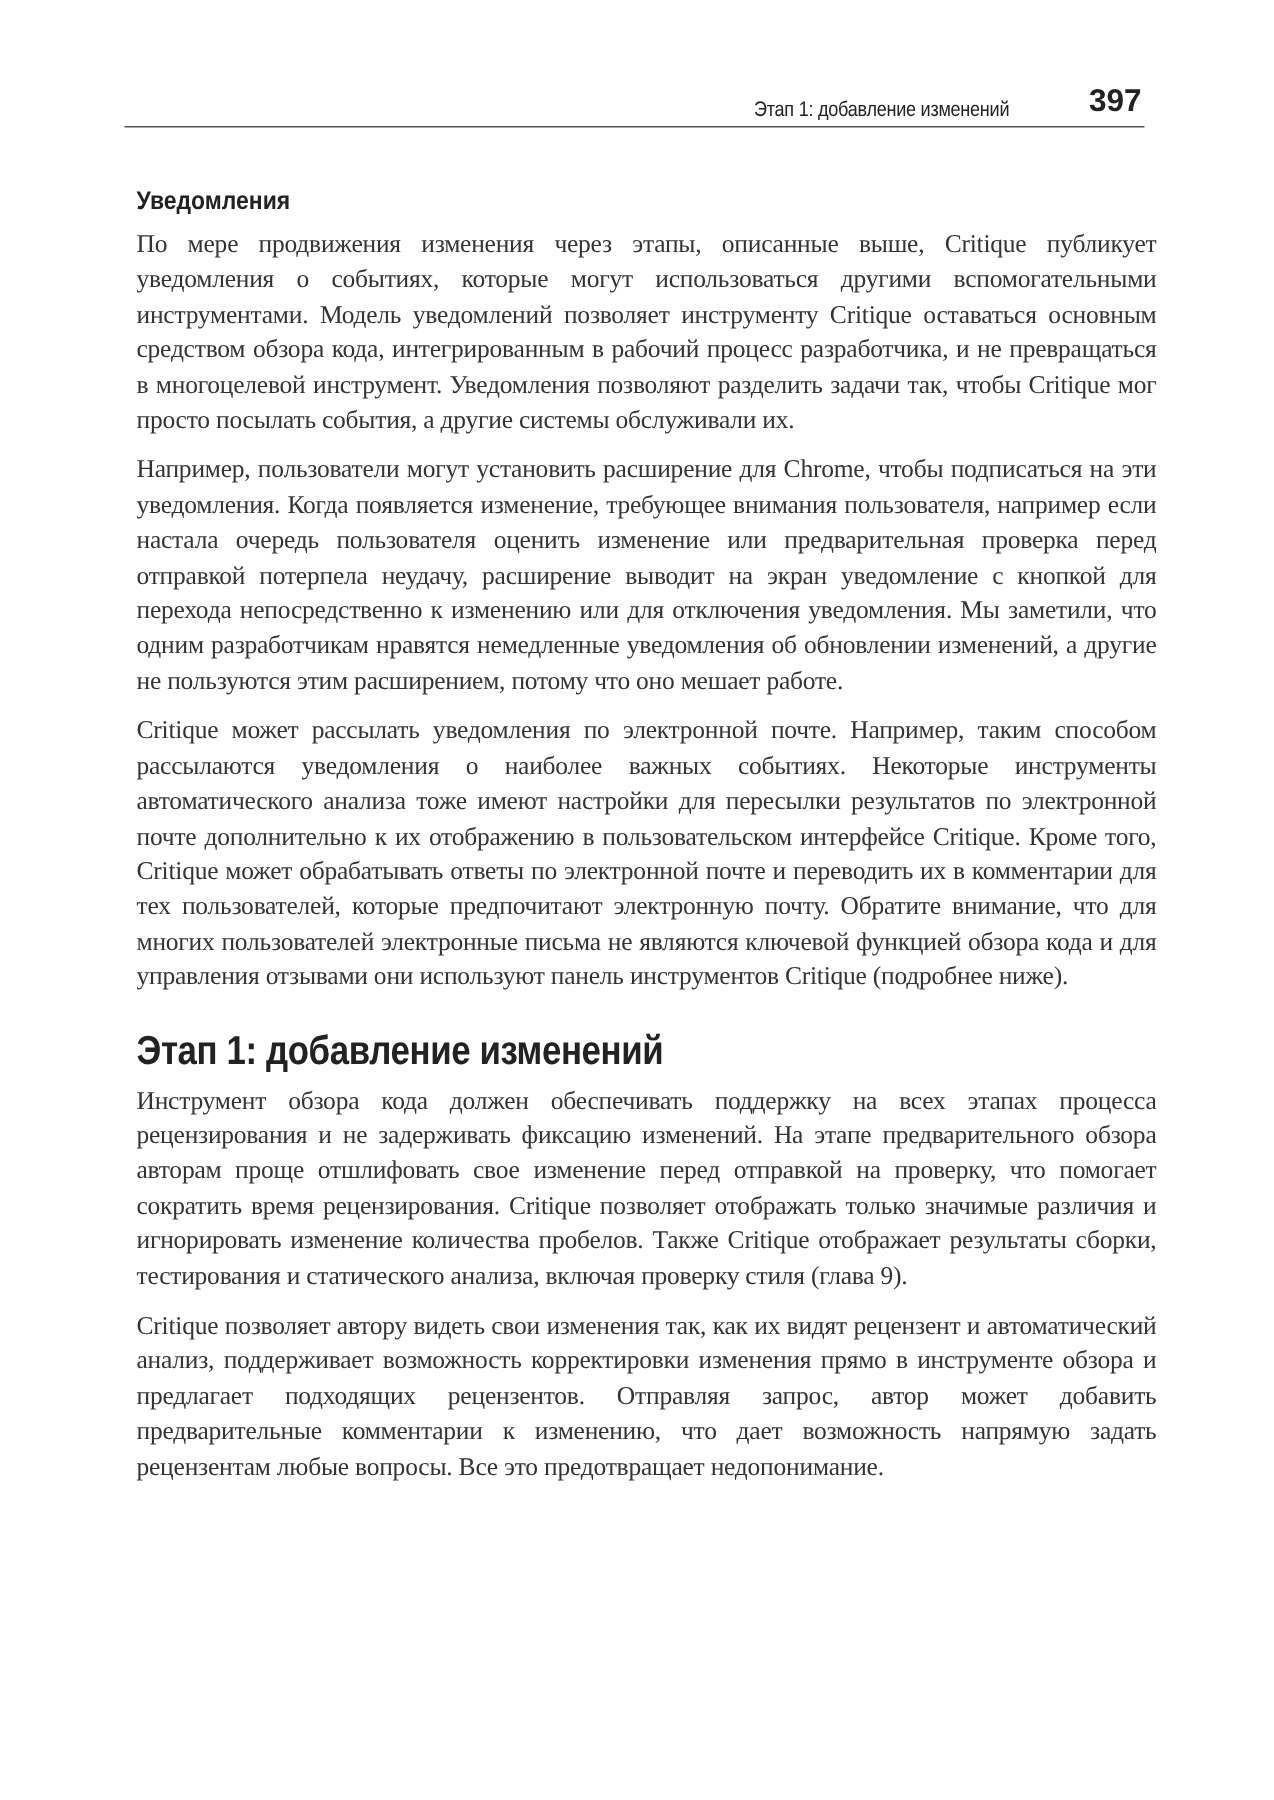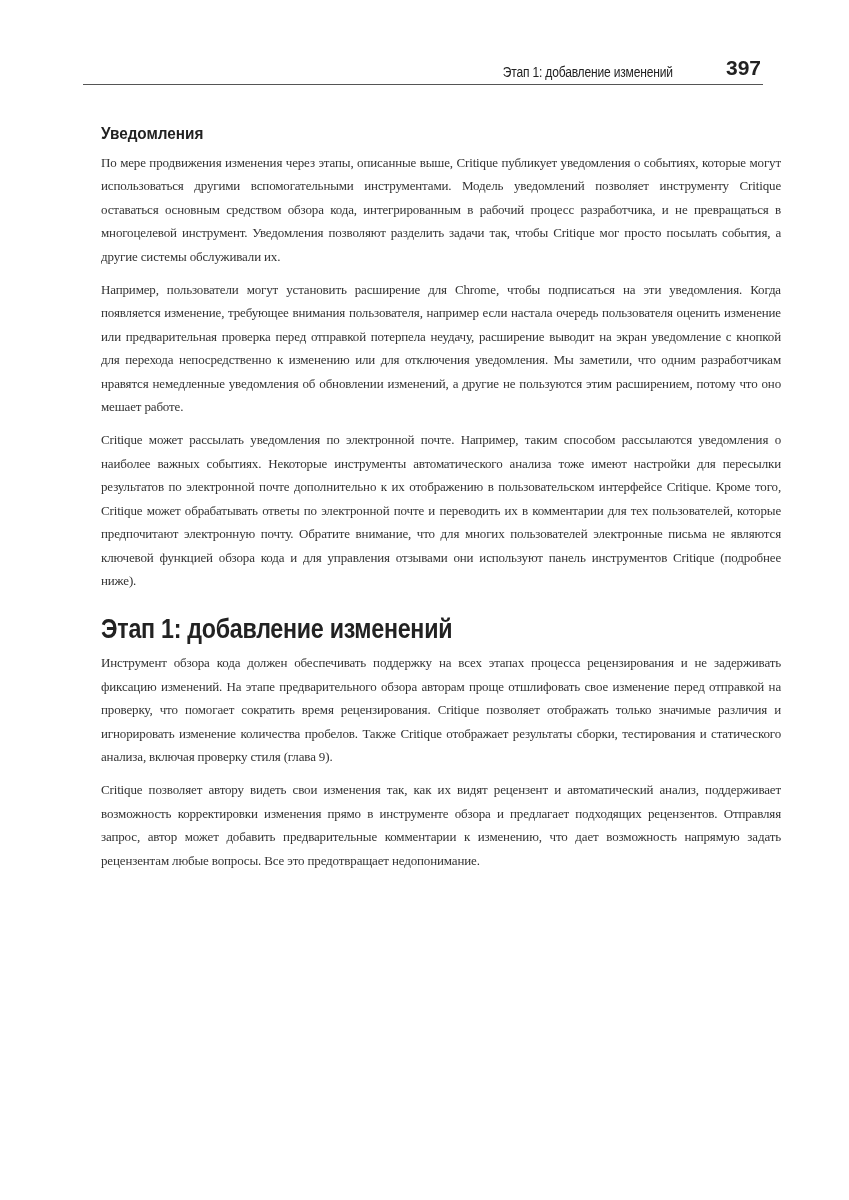--- a/index.html
+++ b/index.html
@@ -12,33 +12,33 @@
   .rh-title {
     position: absolute; right: 90px; top: 8px;
     font-family: "Liberation Sans", sans-serif; font-size: 14px; color: #222;
     transform: scaleX(0.86); transform-origin: right center; letter-spacing: -0.2px;
   }
   .rh-num {
     position: absolute; right: 2px; top: 0px;
     font-family: "Liberation Sans", sans-serif; font-size: 21px; font-weight: bold; color: #222; text-align: center;
   }
   .content {
-    position: absolute; left: 101px; top: 124px; width: 680px;
+    position: absolute; left: 91px; top: 124px; width: 680px;
     font-family: "Liberation Serif", serif; color: #333;
   }
   .h3 {
     font-family: "Liberation Sans", sans-serif; font-weight: bold; font-size: 17px; color: #222;
     margin: 0 0 7px 0; transform: scaleX(0.9); transform-origin: left center;
   }
   .h2 {
     font-family: "Liberation Sans", sans-serif; font-weight: bold; font-size: 27px; color: #222;
     margin: 22px 0 6px 0; transform: scaleX(0.86); transform-origin: left center; letter-spacing: -0.3px;
   }
   p {
-    margin: 0 0 10px 0; font-size: 13px; line-height: 23.4px; text-align: justify;
+    margin: 0 0 10px 0; font-size: 17px; line-height: 23.4px; text-align: justify;
     hyphens: manual; letter-spacing: -0.15px;
   }
 </style>
 </head>
 <body>
 
 <div class="page">
   <div class="running-head">
     <span class="rh-title">Этап 1: добавление изменений</span>
     <span class="rh-num">397</span>

